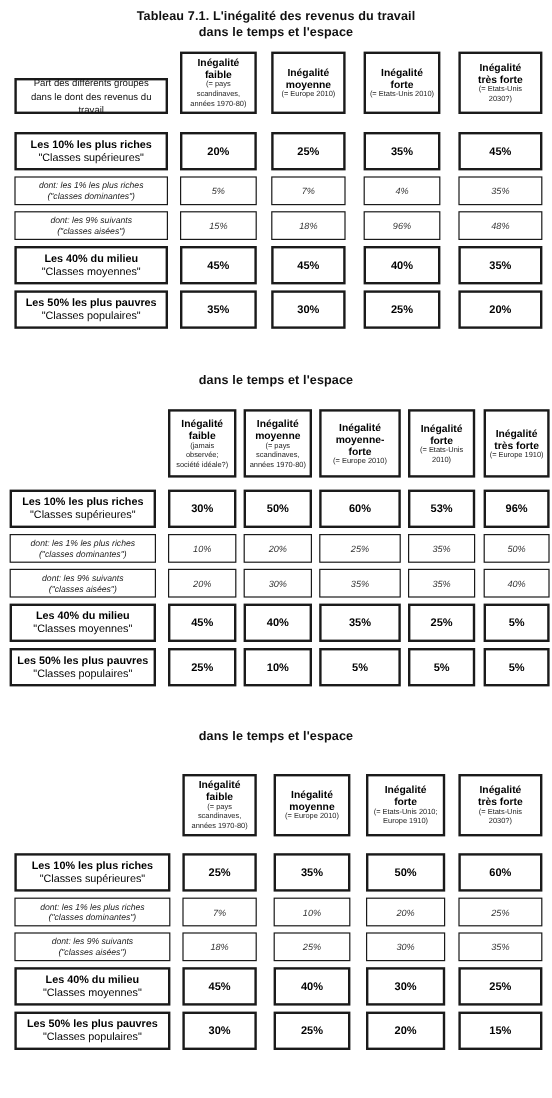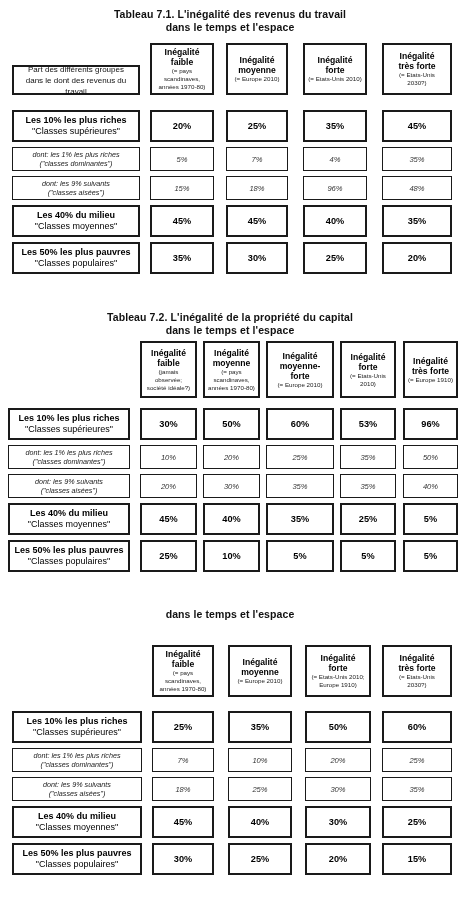--- a/index.html
+++ b/index.html
@@ -310,21 +310,20 @@
         <div class="box ">
           <div class="val-strong">25%</div>
         </div>
       </div>
       <div class="cell" style="position: absolute; left: 382px; top: 242px; width: 70px; height: 32px;">
         <div class="box ">
           <div class="val-strong">20%</div>
         </div>
       </div>
       <div class="table-title" style="position: absolute; left: 0px; top: 311px; width: 460px;">
-        <div>Tableau 7.2. L'inégalité de la propriété du capital</div>
         <div>dans le temps et l'espace</div>
       </div>
       <div class="cell" style="position: absolute; left: 140px; top: 341px; width: 57px; height: 57px;">
         <div class="box hdr-box">
           <div class="hdr-main">
             <div>Inégalité</div>
             <div>faible</div>
           </div>
           <div class="hdr-sub">
             <div>(jamais</div>

